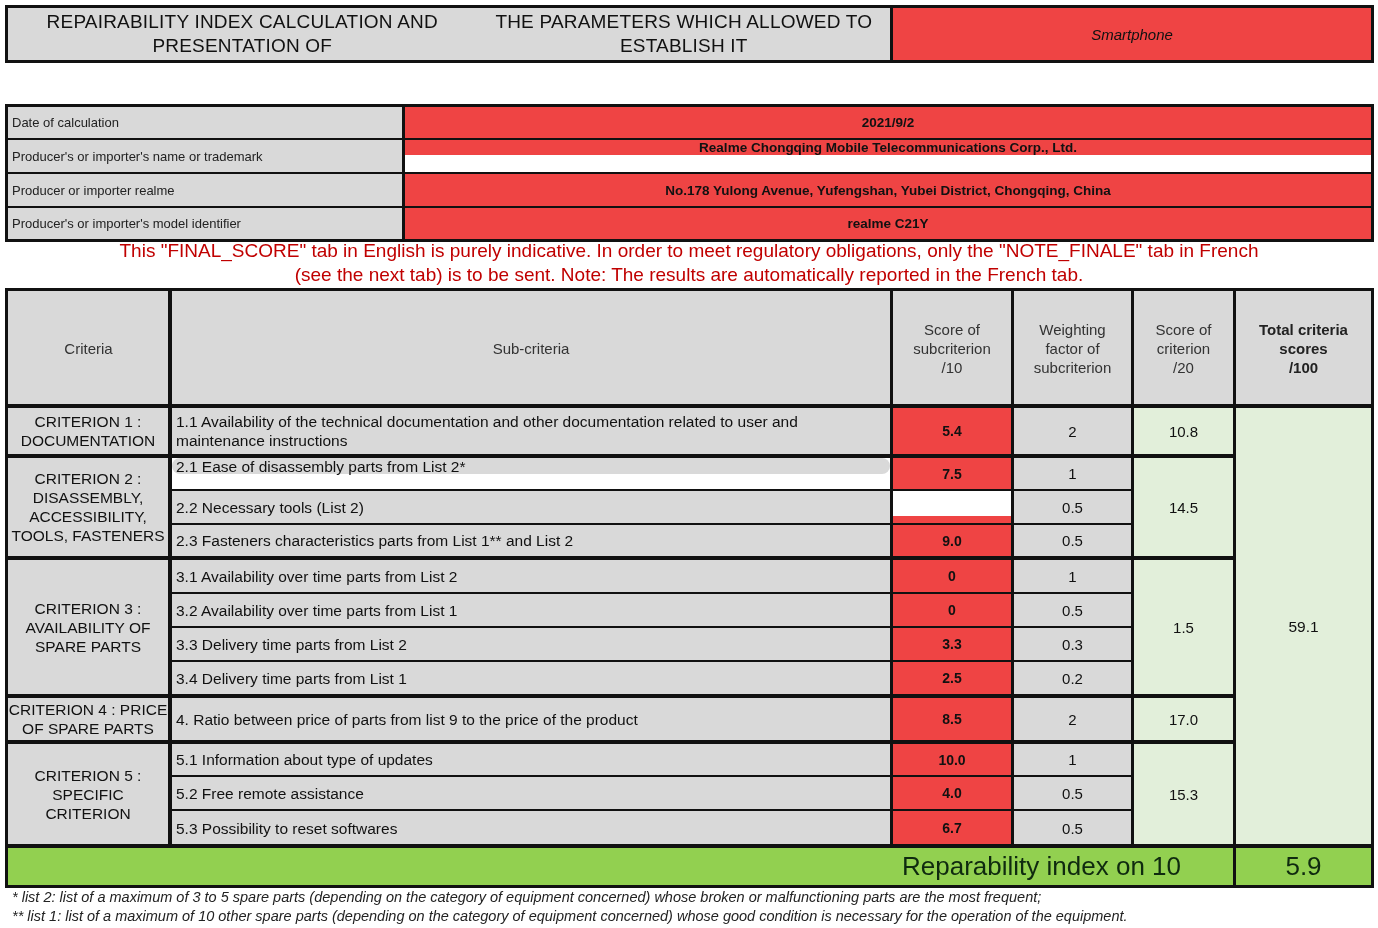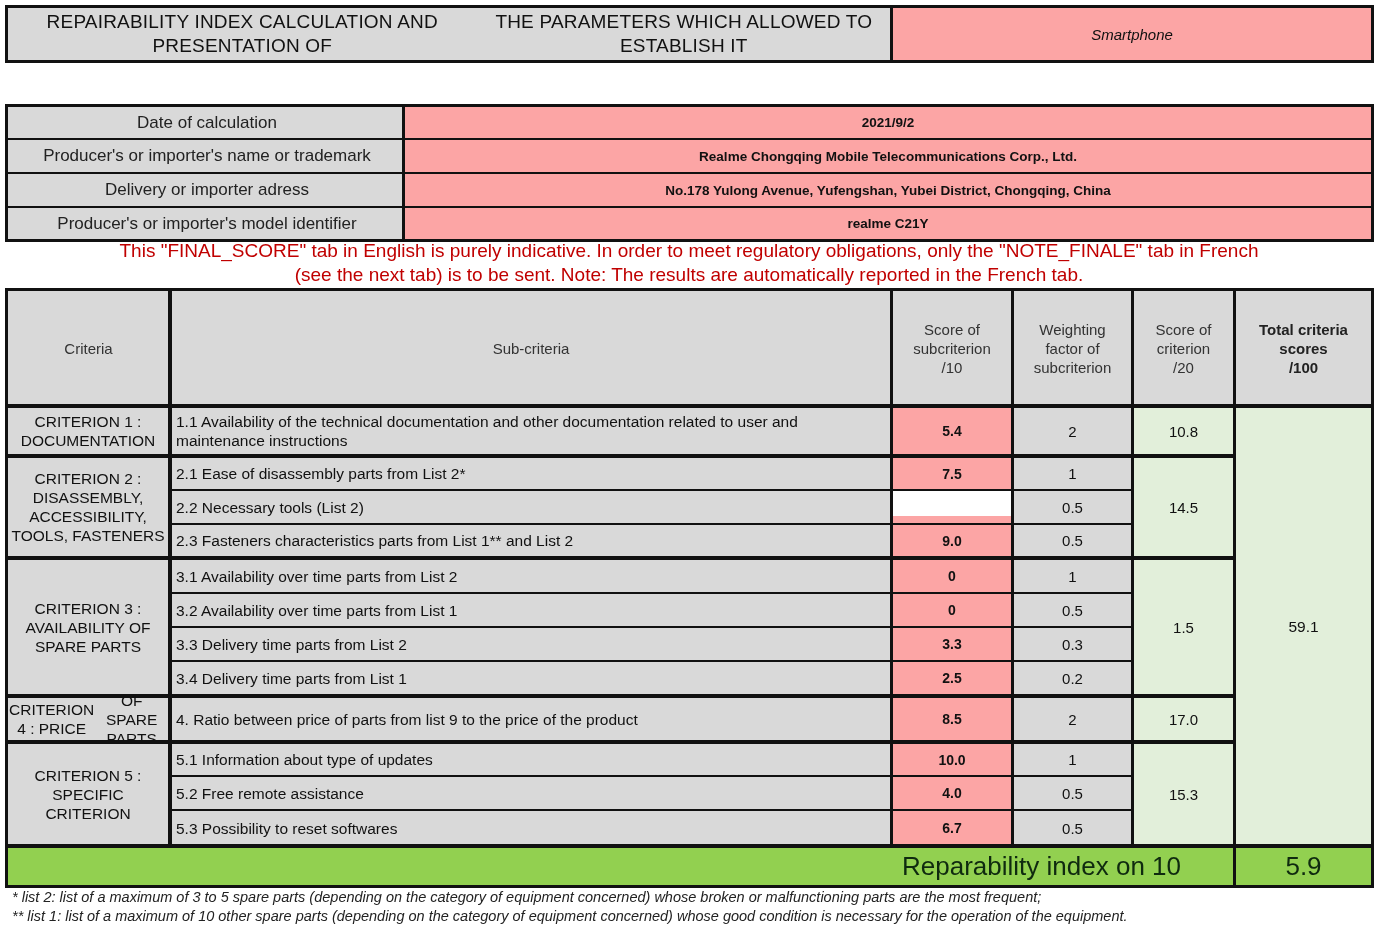--- a/index.html
+++ b/index.html
@@ -1,25 +1,25 @@
 <!DOCTYPE html>
 <html><head>
 <meta charset="utf-8">
 <style>
   html,body{margin:0;padding:0;background:#ffffff;}
   body{width:1378px;height:928px;position:relative;overflow:hidden;font-family:"Liberation Sans",sans-serif;color:#111;}
   .abs{position:absolute;box-sizing:border-box;}
   .cell{position:absolute;box-sizing:border-box;display:flex;align-items:center;justify-content:center;text-align:center;}
   .gray{background:#d9d9d9;}
-  .white{background:#fca5a5;}
+  .white{background:#ef4444;}
   .lgreen{background:#e2efda;}
   .green{background:#92d050;}
   .bline{background:#111;position:absolute;}
   .title-text{font-size:19px;line-height:24px;letter-spacing:0.2px;}
-  .info-label{font-size:17px;color:#222;justify-content:center;padding-left:4px;}
+  .info-label{font-size:13px;color:#222;justify-content:flex-start;padding-left:4px;}
   .info-val{font-size:13.5px;font-weight:bold;}
   .warn{color:#c00000;font-size:19px;line-height:24px;text-align:center;}
   .hdr{font-size:15px;color:#333;line-height:19px;}
   .crit{font-size:15.5px;line-height:19px;}
   .sub{font-size:15.5px;justify-content:flex-start;padding-left:4px;text-align:left;line-height:19px;}
   .num{font-size:14px;font-weight:bold;}
   .wnum{font-size:15px;}
   .foot{font-style:italic;font-size:14.5px;color:#222;position:absolute;left:12px;}
 </style>
 </head>
@@ -42,27 +42,27 @@
     <span>Date of calculation</span>
   </div>
 <div class="cell white info-val" style="left:405px;top:107px;width:966px;height:31px;">
     <span>2021/9/2</span>
   </div>
 <div class="bline" style="left:8px;top:138px;width:1363px;height:2px;"></div>
 
 <div class="cell gray info-label" style="left:8px;top:140px;width:394px;height:32px;">
     <span>Producer's or importer's name or trademark</span>
   </div>
-<div class="cell white info-val" style="left:405px;top:140px;width:966px;height:32px;">
+<div class="cell white info-val" style="left:405px;top:140px;width:966px;height:15px;">
     <span>Realme Chongqing Mobile Telecommunications Corp., Ltd.</span>
   </div>
 <div class="bline" style="left:8px;top:172px;width:1363px;height:2px;"></div>
 
 <div class="cell gray info-label" style="left:8px;top:174px;width:394px;height:32px;">
-    <span>Delivery or importer adress</span>
+    <span>Producer or importer realme</span>
   </div>
 <div class="cell white info-val" style="left:405px;top:174px;width:966px;height:32px;">
     <span>No.178 Yulong Avenue, Yufengshan, Yubei District, Chongqing, China</span>
   </div>
 <div class="bline" style="left:8px;top:206px;width:1363px;height:2px;"></div>
 
 <div class="cell gray info-label" style="left:8px;top:208px;width:394px;height:31px;">
     <span>Producer's or importer's model identifier</span>
   </div>
 <div class="cell white info-val" style="left:405px;top:208px;width:966px;height:31px;">
@@ -132,21 +132,21 @@
     <span>10.8</span>
   </div>
 <div class="bline" style="left:8px;top:454px;width:1228px;height:4px;"></div>
 
 <div class="cell gray crit" style="left:8px;top:458px;width:160px;height:98px;flex-direction:column;text-align:right;">
   <span>CRITERION 2 :</span>
     <span>DISASSEMBLY,</span>
     <span>ACCESSIBILITY,</span>
     <span>TOOLS, FASTENERS</span>
 </div>
-<div class="cell gray sub" style="left:172px;top:458px;width:718px;height:31px;">
+<div class="cell gray sub" style="left:172px;top:458px;width:718px;height:16px;border-radius:8px;">
     <span>2.1 Ease of disassembly parts from List 2*</span>
   </div>
 <div class="cell white num" style="left:893px;top:458px;width:118px;height:31px;">
     <span>7.5</span>
   </div>
 <div class="cell gray wnum" style="left:1014px;top:458px;width:117px;height:31px;">
     <span>1</span>
   </div>
 <div class="bline" style="left:172px;top:489px;width:959px;height:2px;"></div>
 <div class="cell gray sub" style="left:172px;top:491px;width:718px;height:32px;">
@@ -215,21 +215,21 @@
     <span>2.5</span>
   </div>
 <div class="cell gray wnum" style="left:1014px;top:662px;width:117px;height:32px;">
     <span>0.2</span>
   </div>
 <div class="cell lgreen wnum" style="left:1134px;top:560px;width:99px;height:134px;">
     <span>1.5</span>
   </div>
 <div class="bline" style="left:8px;top:694px;width:1228px;height:4px;"></div>
 
-<div class="cell gray crit" style="left:8px;top:698px;width:160px;height:42px;flex-direction:row;">
+<div class="cell gray crit" style="left:8px;top:698px;width:160px;height:42px;flex-direction:column;">
   <span>CRITERION 4 : PRICE</span>
     <span>OF SPARE PARTS</span>
 </div>
 <div class="cell gray sub" style="left:172px;top:698px;width:718px;height:42px;">
     <span>4. Ratio between price of parts from list 9 to the price of the product</span>
   </div>
 <div class="cell white num" style="left:893px;top:698px;width:118px;height:42px;">
     <span>8.5</span>
   </div>
 <div class="cell gray wnum" style="left:1014px;top:698px;width:117px;height:42px;">

